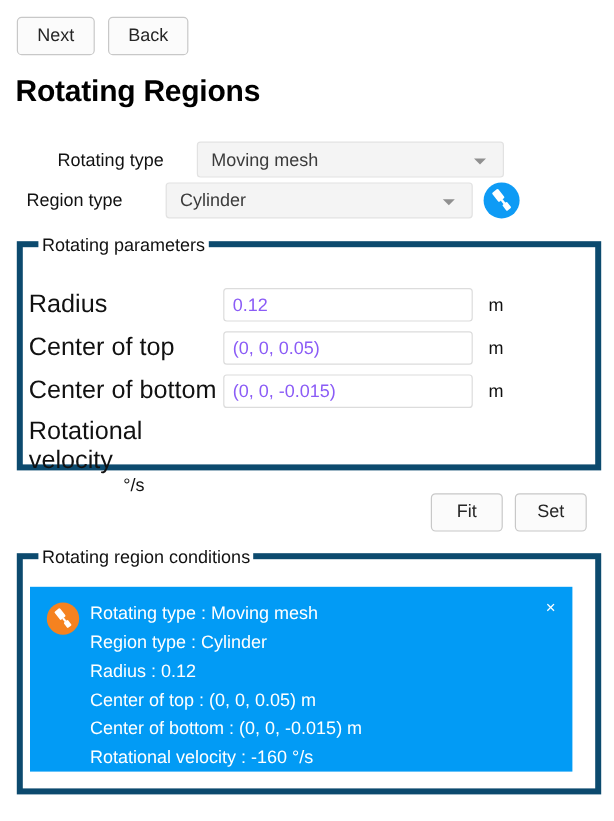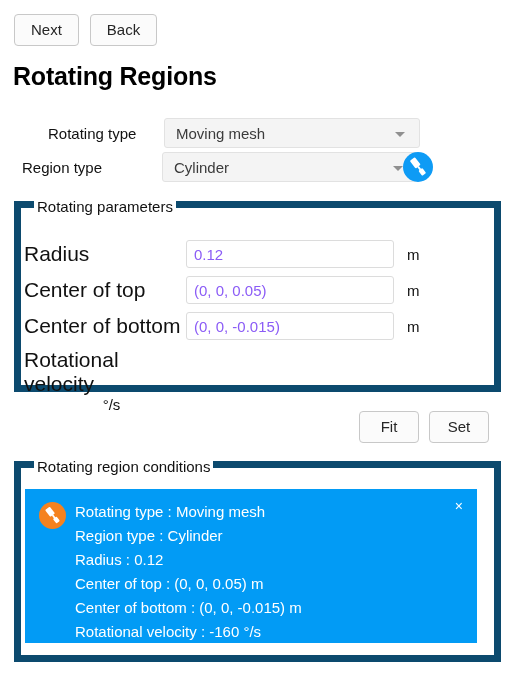--- a/index.html
+++ b/index.html
@@ -53,21 +53,21 @@
   }
 
   
   .toprow {
     position: absolute;
     display: flex;
     align-items: center;
     height: 30px;
   }
   .toprow.r1 { left: 22px; top: 118px; margin-left: 26px; }
-  .toprow.r2 { left: 22px; top: 152px; gap: 24px; }
+  .toprow.r2 { left: 22px; top: 152px; }
 
   .toplabel {
     font-size: 15px;
     color: #111111;
     width: 116px;
     flex: none;
   }
   .combo {
     position: relative;
     width: 256px;
@@ -109,21 +109,21 @@
     left: 403px;
     top: 152px;
     width: 30px;
     height: 30px;
     cursor: pointer;
   }
 
   
   .groupbox {
     position: absolute;
-    border: 7px solid #0c4a6e;
+    border: 5px solid #0c4a6e;
     box-sizing: border-box;
     background: transparent;
     padding-left: 18px;
   }
   .groupbox > .gb-title {
     position: absolute;
     top: -10px;
     left: 13px;
     background: #ffffff;
     padding: 0 3px;

